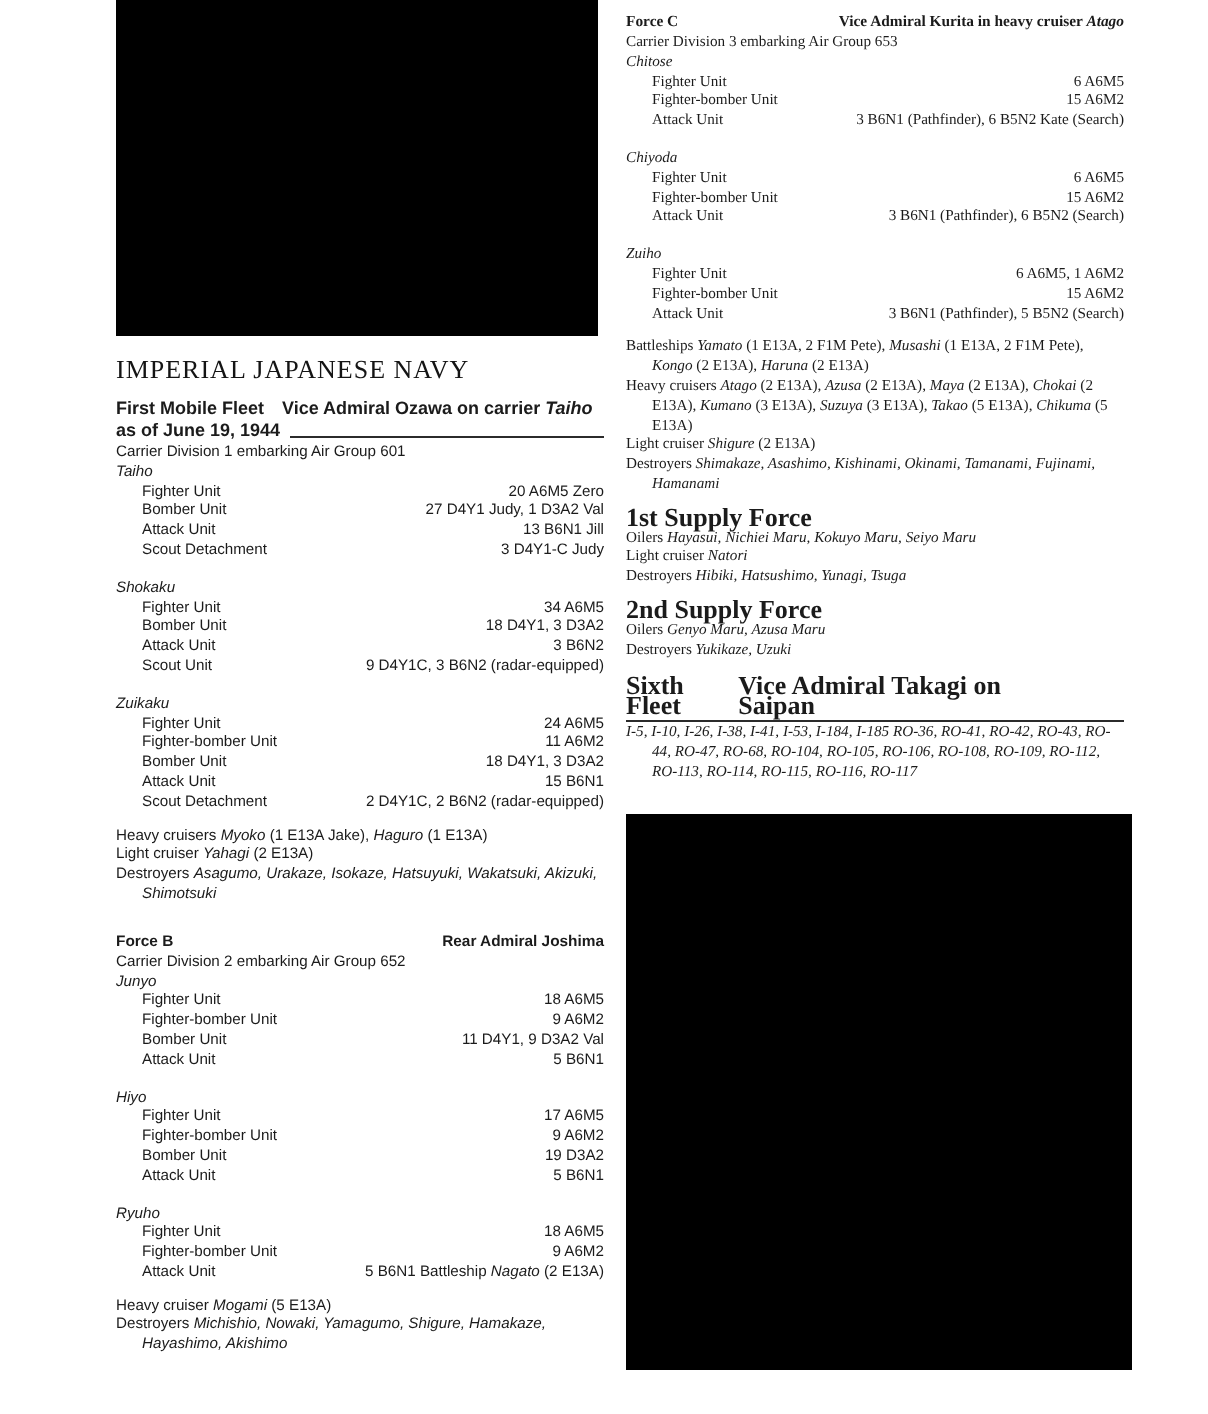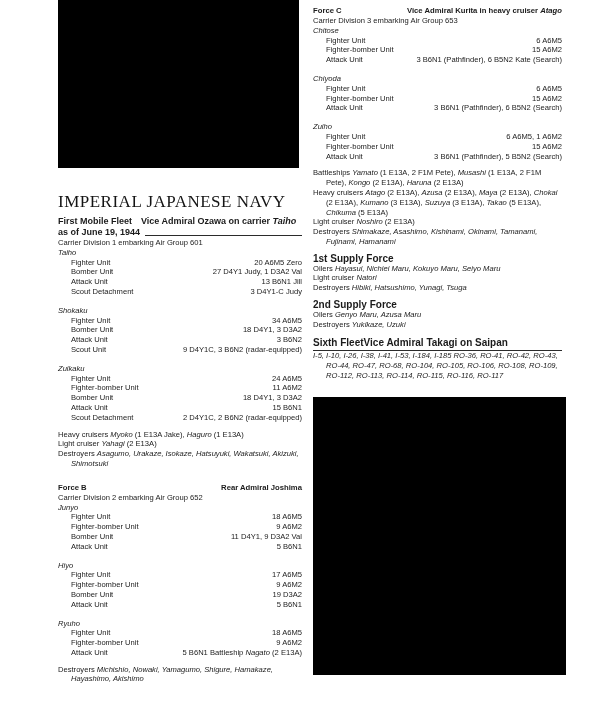--- a/index.html
+++ b/index.html
@@ -4,48 +4,48 @@
 <style>
   html,body { margin:0; padding:0; }
   body {
     width:604px; height:707px; position:relative; overflow:hidden;
     background:#ffffff; color:#1b1b1b;
     font-family:"Liberation Sans","DejaVu Sans",sans-serif;
     font-size:7.6px; line-height:9.8px;
   }
   .col { position:absolute; top:0; }
   .col-left  { left:58px;  width:244px; }
-  .col-right { left:313px; width:249px; }
+  .col-right { left:313px; width:249px;font-family:Liberation Serif, serif; }
 
   .photo { background:#000; width:100%; }
 
   .main-title {
     font-family:"Liberation Serif","DejaVu Serif",serif;
-    font-size:17px; line-height:19px; letter-spacing:.5px;
-    margin-top:24px; color:#141414; white-space:nowrap;
+    font-size:13px; line-height:19px; letter-spacing:.5px;
+    margin-top:7px; color:#141414; white-space:nowrap;
   }
 
   .fleet-title { margin-top:5px; font-weight:bold; font-size:9px; line-height:11px; }
   .ft-line1 { white-space:nowrap; }
   .ft-cmd { margin-left:9px; }
   .ft-line2 { display:flex; }
   .hrule { flex:1; border-bottom:1.4px solid #2b2b2b; margin:0 0 2px 5px; }
 
   .force-header {
     display:flex; justify-content:space-between;
     font-weight:bold; font-size:7.7px; line-height:10px; margin-top:6px;
   }
   .fleet-rule-header {
-    display:flex; justify-content:flex-start;
-    font-weight:bold; font-size:10px; line-height:10px;
+    display:flex; justify-content:center;
+    font-weight:bold; font-size:13px; line-height:10px;
     border-bottom:1.4px solid #2b2b2b; padding-bottom:2px;
   }
   .fr-cmd { margin-right:30px; }
 
-  .subhead { font-weight:bold; font-size:10px; }
+  .subhead { font-weight:bold; font-size:13px; }
 
   .para { padding-left:13px; text-indent:-13px; }
   .sublist { font-style:italic; }
 
   .ship-name { font-style:italic; }
   .row { display:flex; padding-left:13px; }
   .row-value { flex:1; text-align:right;margin-left:28px; }
 
   i { font-style:italic; }
 </style>
@@ -185,20 +185,21 @@
       <div class="row">
         <span class="row-label"><span>Fighter-bomber Unit</span></span>
         <span class="row-value"><span>9 A6M2</span></span>
       </div>
       <div class="row">
         <span class="row-label"><span>Attack Unit</span></span>
         <span class="row-value"><span>5 B6N1 Battleship </span><i>Nagato</i><span> (2 E13A)</span></span>
       </div>
     </div>
     <div class="gap" style="height: 7px;"></div>
+    <div class="para"><span>Heavy cruiser </span><i>Mogami</i><span> (5 E13A)</span></div>
     <div class="para"><span>Destroyers </span><i>Michishio, Nowaki, Yamagumo, Shigure, Hamakaze, Hayashimo, Akishimo</i></div>
   </div>
 <div class="col col-right" id="col-right">
     <div class="force-header">
       <span><span>Force C</span></span>
       <span><span>Vice Admiral Kurita in heavy cruiser </span><i>Atago</i></span>
     </div>
     <div class="line"><span>Carrier Division 3 embarking Air Group 653</span></div>
     <div class="ship-group">
       <div class="ship-name"><span>Chitose</span></div>
@@ -243,21 +244,21 @@
         <span class="row-value"><span>15 A6M2</span></span>
       </div>
       <div class="row">
         <span class="row-label"><span>Attack Unit</span></span>
         <span class="row-value"><span>3 B6N1 (Pathfinder), 5 B5N2 (Search)</span></span>
       </div>
     </div>
     <div class="gap" style="height: 7px;"></div>
     <div class="para"><span>Battleships </span><i>Yamato</i><span> (1 E13A, 2 F1M Pete), </span><i>Musashi</i><span> (1 E13A, 2 F1M Pete), </span><i>Kongo</i><span> (2 E13A), </span><i>Haruna</i><span> (2 E13A)</span></div>
     <div class="para"><span>Heavy cruisers </span><i>Atago</i><span> (2 E13A), </span><i>Azusa</i><span> (2 E13A), </span><i>Maya</i><span> (2 E13A), </span><i>Chokai</i><span> (2 E13A), </span><i>Kumano</i><span> (3 E13A), </span><i>Suzuya</i><span> (3 E13A), </span><i>Takao</i><span> (5 E13A), </span><i>Chikuma</i><span> (5 E13A)</span></div>
-    <div class="para"><span>Light cruiser </span><i>Noshiro</i><span> (2 E13A)</span></div>
+    <div class="para"><span>Light cruiser </span><i>Shigure</i><span> (2 E13A)</span></div>
     <div class="para"><span>Destroyers </span><i>Shimakaze, Asashimo, Kishinami, Okinami, Tamanami, Fujinami, Hamanami</i></div>
     <div class="gap" style="height: 7px;"></div>
     <div class="subhead"><span>1st Supply Force</span></div>
     <div class="para"><span>Oilers </span><i>Hayasui, Nichiei Maru, Kokuyo Maru, Seiyo Maru</i></div>
     <div class="para"><span>Light cruiser </span><i>Natori</i></div>
     <div class="para"><span>Destroyers </span><i>Hibiki, Hatsushimo, Yunagi, Tsuga</i></div>
     <div class="gap" style="height: 7px;"></div>
     <div class="subhead"><span>2nd Supply Force</span></div>
     <div class="para"><span>Oilers </span><i>Genyo Maru, Azusa Maru</i></div>
     <div class="para"><span>Destroyers </span><i>Yukikaze, Uzuki</i></div>

